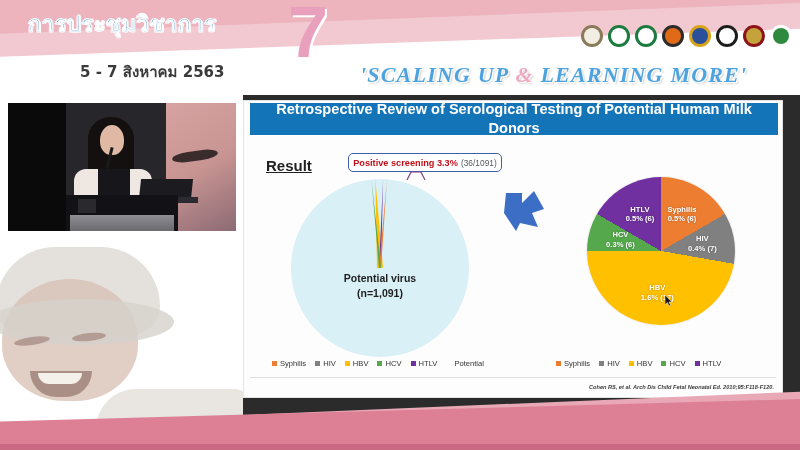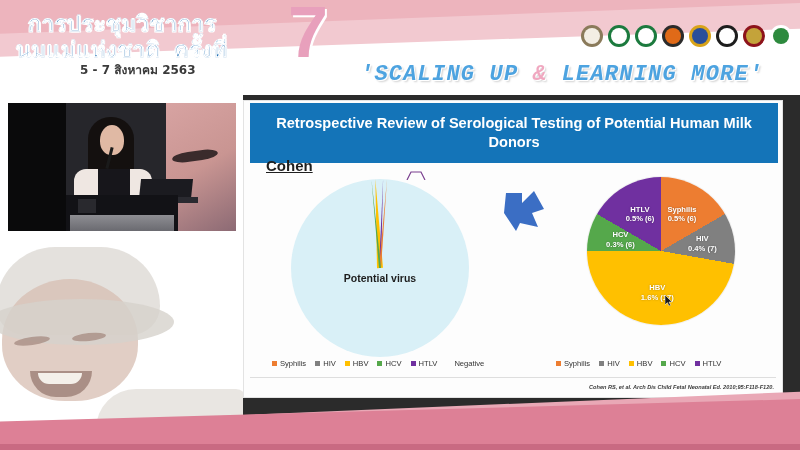--- a/index.html
+++ b/index.html
@@ -20,38 +20,38 @@
   .banner .pinkband2 {
     position:absolute; left:-40px; top:18px; width:900px; height:30px;
     background:#f2c9d0; transform:rotate(-2.2deg);
   }
   .banner .pinktop { position:absolute; left:0; top:0; width:800px; height:5px; background:#e9a9b4; }
   .banner .whitewash {
     position:absolute; left:-60px; top:42px; width:960px; height:70px;
     background:#ffffff; transform:rotate(-2.0deg);
   }
   .th-line {
-    position:absolute; font-family:Liberation Mono, monospace; font-weight:bold;
+    position:absolute; font-family:Liberation Serif, serif; font-weight:bold;
     color:#1f6fb4; -webkit-text-stroke:0.6px #ffffff;
     text-shadow:1px 1px 0 #fff, -1px 1px 0 #fff;
     white-space:nowrap; letter-spacing:0.5px;
   }
   #th1 { left:28px; top:6px; font-size:22px; }
   #th2 { left:16px; top:32px; font-size:22px; }
-  #thdate { position:absolute; left:80px; top:60px; font-size:12px; font-weight:bold;
+  #thdate { position:absolute; left:80px; top:60px; font-size:15px; font-weight:bold;
             color:#3a3a3a; font-family:"DejaVu Sans", sans-serif; white-space:nowrap; }
   .bignum {
     position:absolute; left:288px; top:-4px; font-size:72px; font-weight:bold;
     color:#e8a0bc; font-family:"Liberation Sans", sans-serif; line-height:1;
     text-shadow:2px 2px 0 #ffffff;
   }
   .tagline {
     position:absolute; left:360px; top:62px; font-size:22px; font-weight:bold;
     font-style:italic; color:#4da3e0; letter-spacing:1.2px;
-    font-family:Liberation Mono, monospace; white-space:nowrap;
+    font-family:Liberation Serif, serif; white-space:nowrap;
     text-shadow:1px 1px 0 #ffffff, 2px 2px 2px rgba(0,0,0,.18);
     text-align:right;
   }
   .tagline .amp { color:#f0a8c0; }
   .logos { position:absolute; right:8px; top:25px; display:flex; gap:5px; align-items:center; }
   .logo { width:22px; height:22px; border-radius:50%; position:relative; }
   .logo .inner { position:absolute; inset:3px; border-radius:50%; }
 
   
   .leftcol { position:absolute; left:0; top:95px; width:243px; height:355px; background:#ffffff; }
@@ -101,21 +101,21 @@
   
   .bot1 { position:absolute; left:-30px; bottom:-6px; width:880px; height:46px;
           background:#dd8096; transform:rotate(-1.6deg); }
   .bot2 { position:absolute; left:-30px; bottom:12px; width:880px; height:30px;
           background:#e9a8b6; transform:rotate(-2.4deg); }
   .botedge { position:absolute; left:0; bottom:0; width:800px; height:6px; background:#c96a82; }
 
   
   .slide { position:absolute; left:243px; top:100px; width:540px; height:298px; background:#fdfdfd;
            border:1px solid #e3e3e3; }
-  .slide-title { position:absolute; left:6px; top:2px; width:528px; height:60px;
+  .slide-title { position:absolute; left:6px; top:2px; width:528px; height:32px;
            background:#1474b8; color:#ffffff; display:flex; align-items:center;
            justify-content:center; text-align:center; font-size:14.6px; font-weight:bold;
            line-height:1.28; padding:0 10px; }
   .result-label { position:absolute; left:22px; top:56px; font-size:15px; font-weight:bold;
            color:#1f1f1f; text-decoration:underline; }
   .callout { position:absolute; left:104px; top:52px; width:154px; height:19px;
            border:1.4px solid #3f5fa8; border-radius:5px; background:#ffffff;
            display:flex; align-items:center; justify-content:center; gap:3px; }
   .callout .red { color:#c0111b; font-weight:bold; font-size:9.2px; white-space:nowrap; }
   .callout .gry { color:#555a60; font-size:8.4px; white-space:nowrap; }
@@ -165,21 +165,20 @@
 <div id="root">
 
   <div class="banner">
     <div class="pinktop"></div>
     <div class="pinkband1"></div>
     <div class="pinkband2"></div>
     <div class="whitewash"></div>
 
     <div class="bignum">7</div>
     <div class="th-line" id="th1">การประชุมวิชาการ</div>
-    <div class="th-line" id="th2">นมแม่แห่งชาติ ครั้งที่</div>
     <div id="thdate">5 - 7 สิงหาคม 2563</div>
 
     <div class="tagline">
       <span>'SCALING UP </span><span class="amp">&amp;</span><span> LEARNING MORE'</span>
     </div>
 
     <div class="logos" id="logo-row">
         <div class="logo" style="background: rgb(138, 122, 90);">
           <div class="inner" style="background: rgb(243, 238, 228);"></div>
         </div>
@@ -235,22 +234,26 @@
       <div class="bp-mouth"></div>
       <div class="bp-teeth"></div>
       <div class="bp-shoulder"></div>
     </div>
   </div>
 
   <div class="slide">
 
     <div class="slide-title">Retrospective Review of Serological Testing of Potential Human Milk Donors</div>
 
-    <div class="result-label">Cohen</div>
-
+    <div class="result-label">Result</div>
+
+    <div class="callout">
+      <span class="red">Positive screening 3.3%</span>
+      <span class="gry">(36/1091)</span>
+    </div>
     <svg class="callout-tail" viewBox="0 0 22 9">
       <path d="M2 9 L6 1 L16 1 L20 9" fill="none" stroke="#7a3f8f" stroke-width="1.2"></path>
     </svg>
 
     <svg class="arrow" viewBox="0 0 46 44">
       <path d="M4 6 L20 6 L20 16 L32 4 L42 22 L30 26 L36 40 L18 36 L14 44 L2 26 Z" fill="#3b6ec4"></path>
     </svg>
 
     <div class="pie-left-wrap">
       <div class="pie-left" id="pie-left">
@@ -262,20 +265,21 @@
           </div>
         <div class="sliver" style="height:89px; transform:rotate(4.5deg);">
             <i style="border-bottom-color:#ed7d31; border-left-width:1.1px; border-right-width:1.1px; left:-1.1px;"></i>
           </div>
         <div class="sliver" style="height:89px; transform:rotate(-5.5deg);">
             <i style="border-bottom-color:#55a84b; border-left-width:0.9px; border-right-width:0.9px; left:-0.9px;"></i>
           </div>
       </div>
       <div class="pl-caption">
         <div>Potential virus</div>
+        <div>(n=1,091)</div>
       </div>
     </div>
 
     <div class="pie-right-wrap">
       <div class="pie-right" id="pie-right" style="background: conic-gradient(rgb(237, 125, 49) 0deg, rgb(237, 125, 49) 60deg, rgb(128, 128, 128) 60deg, rgb(128, 128, 128) 100deg, rgb(255, 192, 0) 100deg, rgb(255, 192, 0) 270deg, rgb(85, 168, 75) 270deg, rgb(85, 168, 75) 300deg, rgb(112, 48, 160) 300deg, rgb(112, 48, 160) 360deg);">
         <div class="plab" id="plab-syphilis" style="left: 95px; top: 37.6269px; transform: translate(-50%, -50%);">
             <div>Syphilis</div>
             <div>0.5% (6)</div>
           </div>
         <div class="plab" id="plab-hiv" style="left: 115.362px; top: 66.7068px; transform: translate(-50%, -50%);">
@@ -316,21 +320,21 @@
         <span class="li">
           <span class="sw" style="background: rgb(85, 168, 75);"></span>
           <span>HCV</span>
         </span>
         <span class="li">
           <span class="sw" style="background: rgb(112, 48, 160);"></span>
           <span>HTLV</span>
         </span>
         <span class="li">
           <span class="sw" style="background: transparent;"></span>
-          <span>Negative</span>
+          <span>Potential</span>
         </span>
       </div>
     <div class="legend" id="legend-right">
         <span class="li">
           <span class="sw" style="background: rgb(237, 125, 49);"></span>
           <span>Syphilis</span>
         </span>
         <span class="li">
           <span class="sw" style="background: rgb(128, 128, 128);"></span>
           <span>HIV</span>

